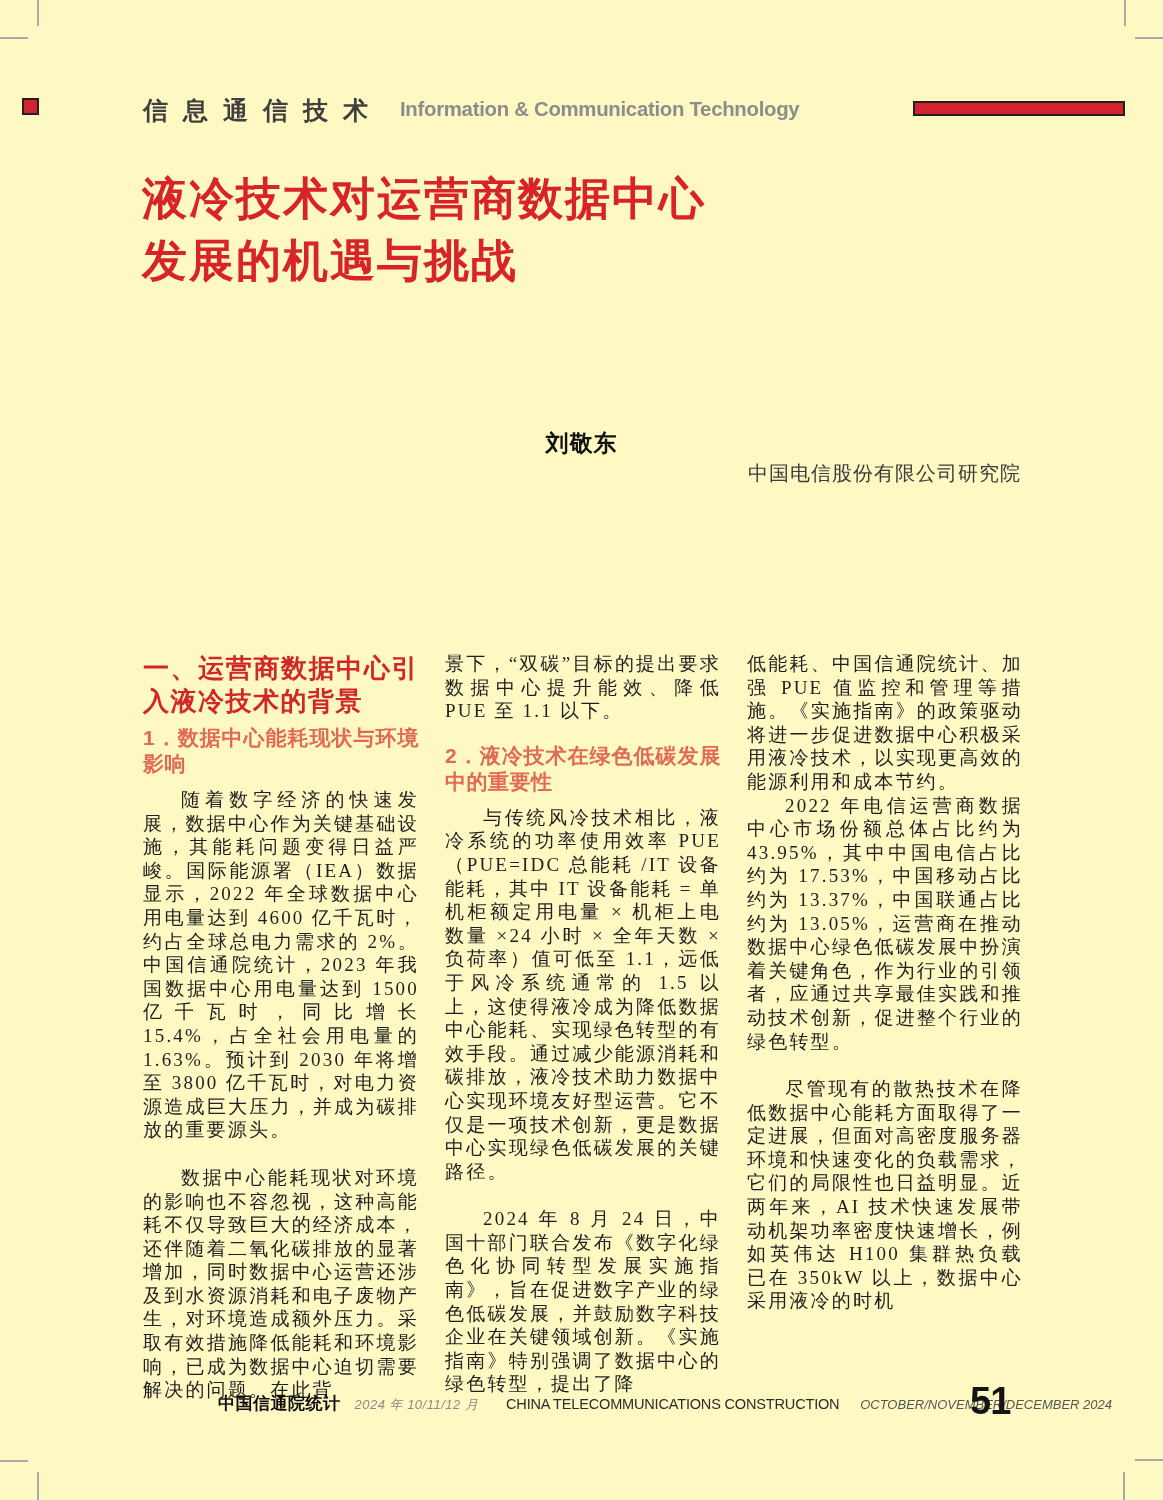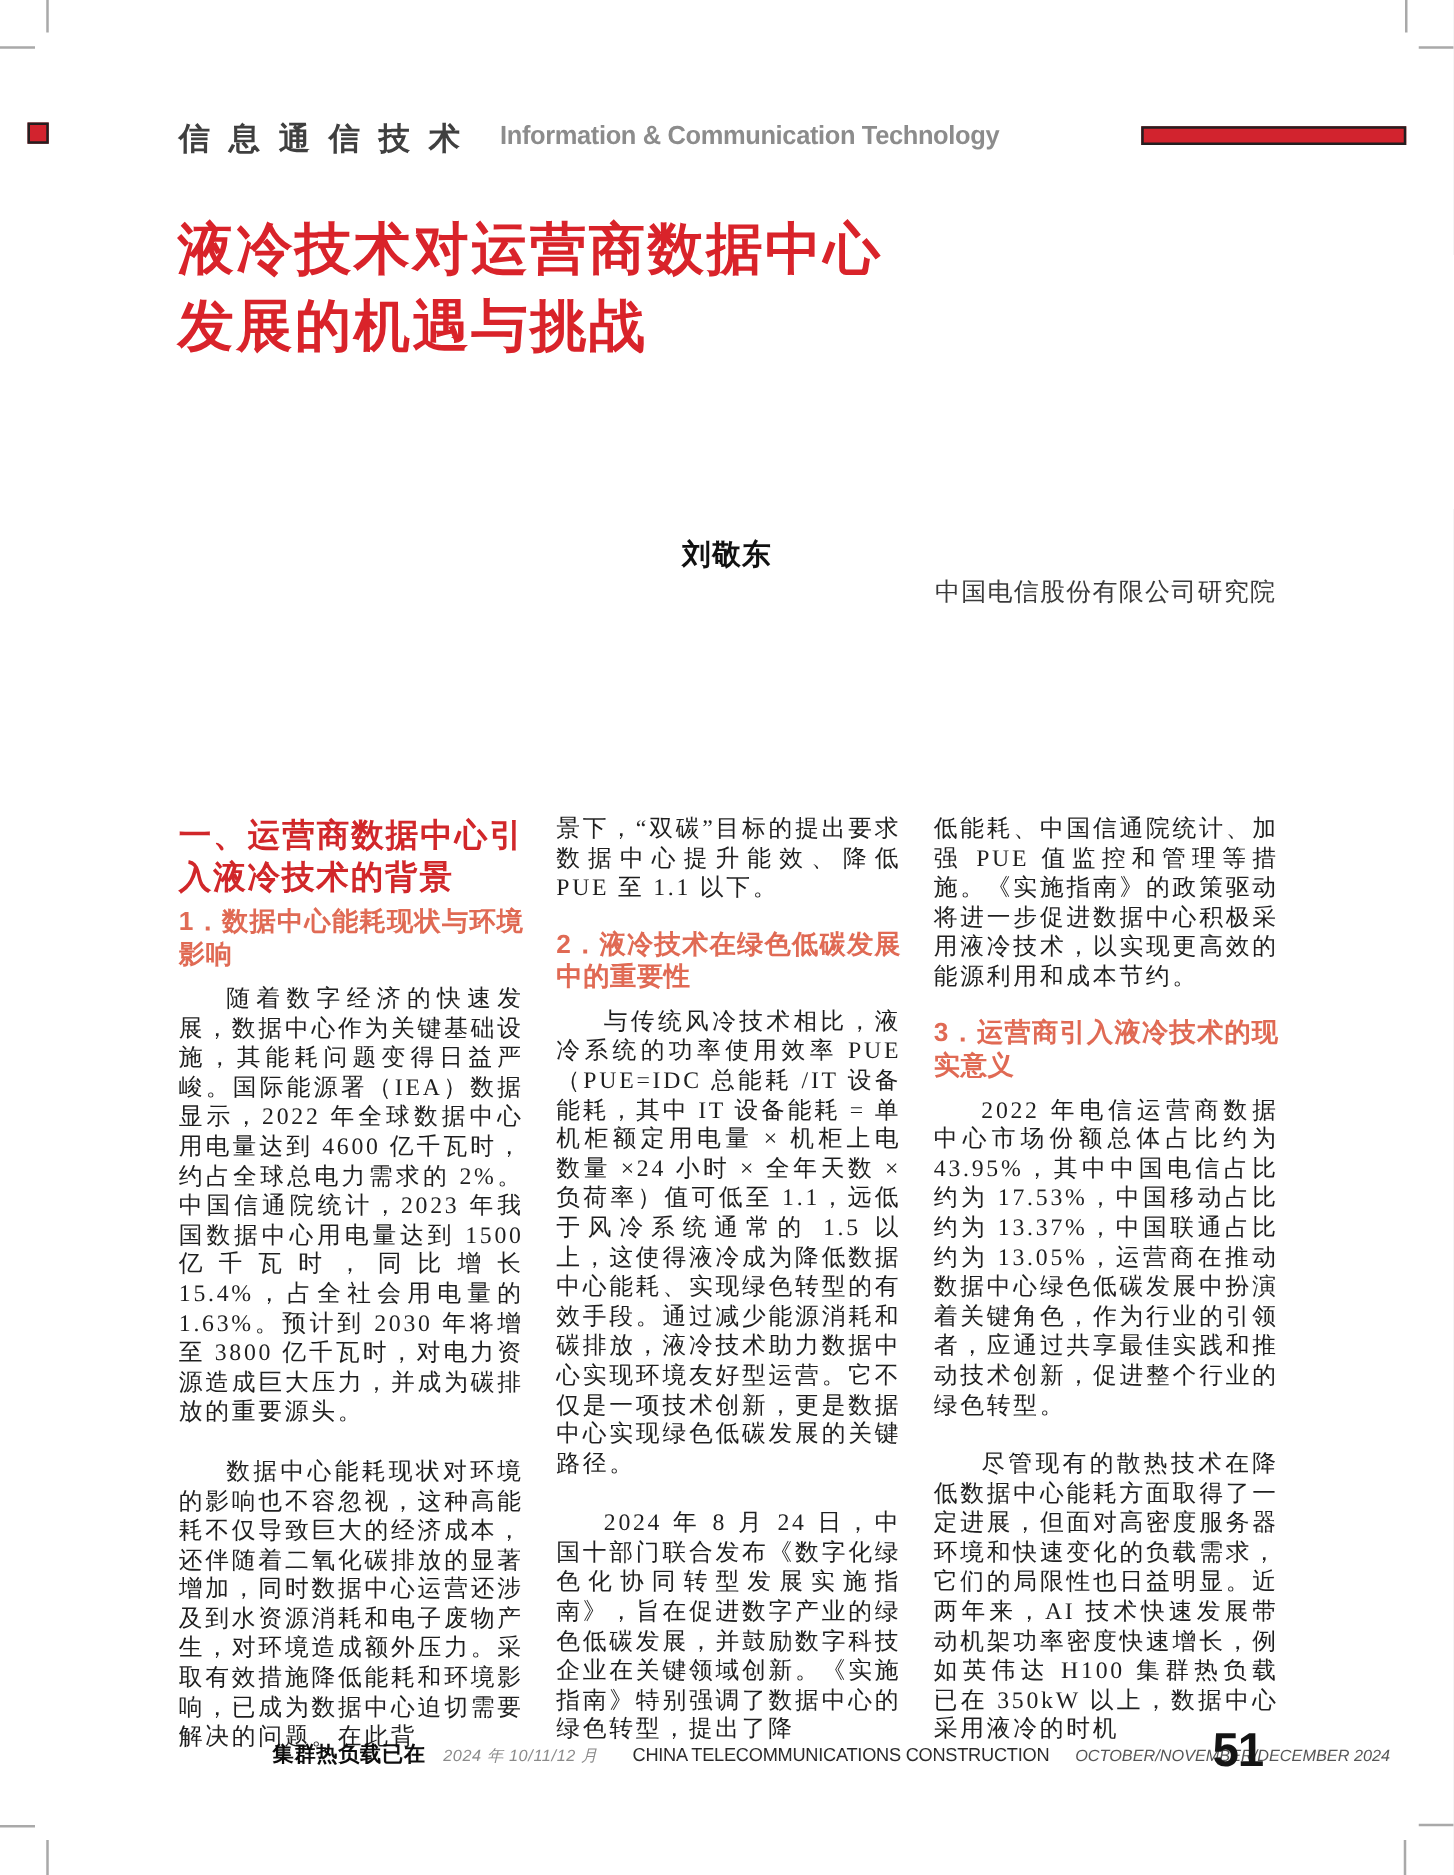--- a/index.html
+++ b/index.html
@@ -8,21 +8,21 @@
     --heading-red:#d1272a;
     --subheading-coral:#e06a54;
     --body-ink:#1f1f1f;
     --crop-gray:#a9a9a9;
   }
   *{margin:0;padding:0;box-sizing:border-box;}
   html,body{background:#e8e8e8;}
   .page{
     position:relative;
     width:1163px;height:1500px;
-    background:#ffffff;
+    background:#fef9c3;
     overflow:hidden;
     font-family:"Liberation Serif","DejaVu Serif",serif;
   }
   
   .crop{position:absolute;background:var(--crop-gray);}
   .crop.tl-v{left:37px;top:0;width:2px;height:26px;}
   .crop.tl-h{left:0;top:37px;width:28px;height:2px;}
   .crop.tr-v{left:1124px;top:0;width:2px;height:26px;}
   .crop.tr-h{left:1135px;top:37px;width:28px;height:2px;}
   .crop.bl-h{left:0;top:1460px;width:28px;height:2px;}
@@ -143,28 +143,27 @@
 
     <section class="col">
       <p class="body">景下，“双碳”目标的提出要求数据中心提升能效、降低 PUE 至 1.1 以下。</p>
       <h3 class="sub-heading spaced-sub">2．液冷技术在绿色低碳发展中的重要性</h3>
       <p class="body indent">与传统风冷技术相比，液冷系统的功率使用效率 PUE（PUE=IDC 总能耗 /IT 设备能耗，其中 IT 设备能耗 = 单机柜额定用电量 × 机柜上电数量 ×24 小时 × 全年天数 × 负荷率）值可低至 1.1，远低于风冷系统通常的 1.5 以上，这使得液冷成为降低数据中心能耗、实现绿色转型的有效手段。通过减少能源消耗和碳排放，液冷技术助力数据中心实现环境友好型运营。它不仅是一项技术创新，更是数据中心实现绿色低碳发展的关键路径。</p>
       <p class="body indent spaced">2024 年 8 月 24 日，中国十部门联合发布《数字化绿色化协同转型发展实施指南》，旨在促进数字产业的绿色低碳发展，并鼓励数字科技企业在关键领域创新。《实施指南》特别强调了数据中心的绿色转型，提出了降</p>
     </section>
 
     <section class="col">
       <p class="body">低能耗、中国信通院统计、加强 PUE 值监控和管理等措施。《实施指南》的政策驱动将进一步促进数据中心积极采用液冷技术，以实现更高效的能源利用和成本节约。</p>
-      <h3 class="sub-heading spaced-sub">3．运营商引入液冷技术的现实意义</h3>
       <p class="body indent">2022 年电信运营商数据中心市场份额总体占比约为 43.95%，其中中国电信占比约为 17.53%，中国移动占比约为 13.37%，中国联通占比约为 13.05%，运营商在推动数据中心绿色低碳发展中扮演着关键角色，作为行业的引领者，应通过共享最佳实践和推动技术创新，促进整个行业的绿色转型。</p>
       <p class="body indent spaced">尽管现有的散热技术在降低数据中心能耗方面取得了一定进展，但面对高密度服务器环境和快速变化的负载需求，它们的局限性也日益明显。近两年来，AI 技术快速发展带动机架功率密度快速增长，例如英伟达 H100 集群热负载已在 350kW 以上，数据中心采用液冷的时机</p>
     </section>
 
   </main>
 
   <footer class="footer">
-    <span class="f-cn">集群热负载已在</span>
+    <span class="f-cn">中国信通院统计</span>
     <span class="f-issue-cn">2024 年 10/11/12 月</span>
     <span class="f-en">CHINA TELECOMMUNICATIONS CONSTRUCTION</span>
     <span class="f-issue-en">OCTOBER/NOVEMBER/DECEMBER 2024</span>
   </footer>
   <div class="page-number">51</div>
 
 </div>
 
 </body></html>

